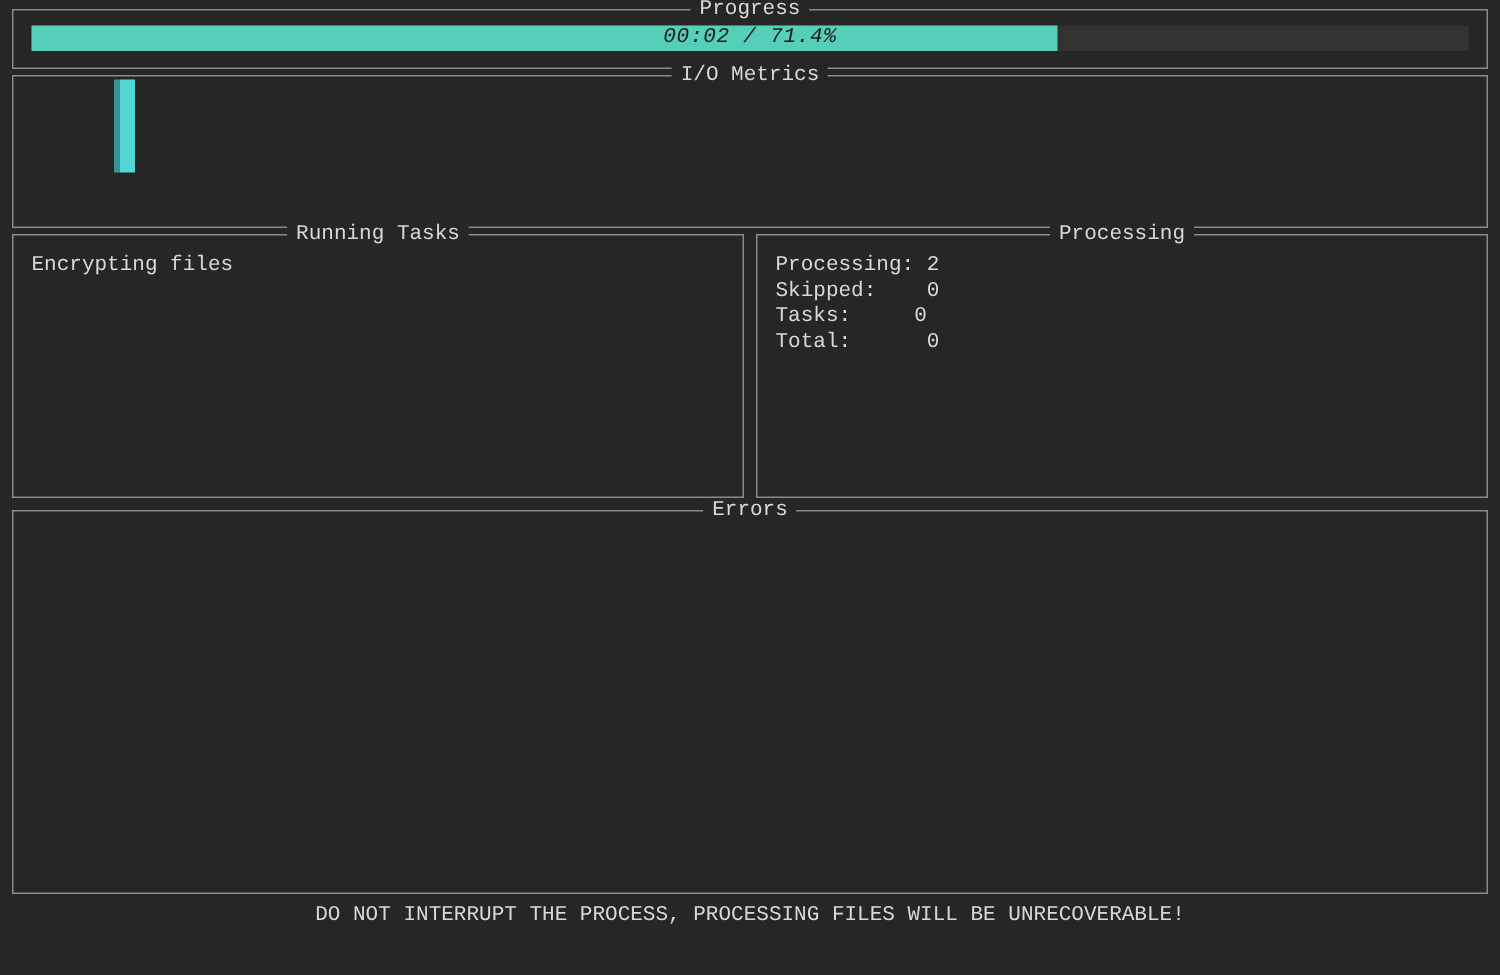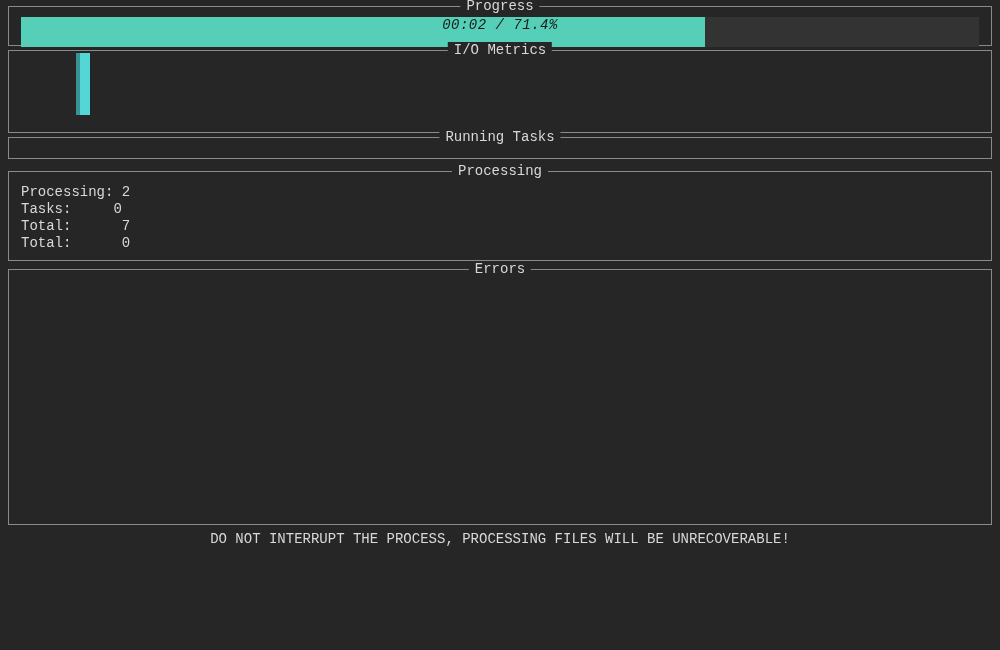--- a/index.html
+++ b/index.html
@@ -26,40 +26,40 @@
     background: #262626;
     padding: 0 6px;
     color: #d8d8d8;
     white-space: nowrap;
   }
   .progress-panel {
     height: 40px;
     padding: 10px 12px 8px 12px;
   }
   .progress-track {
-    height: 30px;
+    height: 17px;
     background: #333333;
     position: relative;
   }
   .progress-fill {
     position: absolute;
     left: 0; top: 0; bottom: 0;
     background: #55cfb8;
   }
   .progress-label {
     position: absolute;
     left: 0; right: 0; top: 0; bottom: 0;
     text-align: center;
     line-height: 17px;
     color: #1a1a1a;
     font-style: italic;
     letter-spacing: 0.5px;
   }
   .io-panel {
-    height: 83px;
+    height: 102px;
     padding: 2px 12px 6px 12px;
   }
   .io-bars {
     height: 62px;
     position: relative;
   }
   .io-bar {
     position: absolute;
     bottom: 0;
     width: 10px;
@@ -69,21 +69,20 @@
     background: #3a9393;
   }
   .io-text {
     text-align: center;
     margin-top: 4px;
   }
   .two-col {
     display: flex;
     gap: 8px;
     margin-bottom: 4px;
-    flex-direction: column;
   }
   .tasks-panel, .stats-panel {
     flex: 1;
     height: 176px;
     padding: 12px 12px 8px 12px;
   }
   .stats-line {
     white-space: pre;
     line-height: 17px;
   }
@@ -115,27 +114,30 @@
   <span class="panel-title">I/O Metrics</span>
   <div class="io-bars" id="io-bars">
       <div class="io-bar" style="left: 59px; height: 62px;"></div>
       <div class="io-bar dim" style="left: 55px; height: 62px; width: 4px;"></div>
     </div>
 </div>
 
 <div class="two-col">
   <div class="panel tasks-panel">
     <span class="panel-title">Running Tasks</span>
+    <div class="tasks-content" id="tasks-content">
+        <div>Encrypting files</div>
+      </div>
   </div>
   <div class="panel stats-panel">
     <span class="panel-title">Processing</span>
     <div id="stats-content">
         <div class="stats-line"><span>Processing: </span><span>2</span></div>
+        <div class="stats-line"><span>Skipped:    </span><span>0</span></div>
         <div class="stats-line"><span>Tasks:     </span><span>0</span></div>
-        <div class="stats-line"><span>Total:      </span><span>7</span></div>
         <div class="stats-line"><span>Total:      </span><span>0</span></div>
       </div>
   </div>
 </div>
 
 <div class="panel errors-panel">
   <span class="panel-title">Errors</span>
 </div>
 
 <div class="footer-warning">DO NOT INTERRUPT THE PROCESS, PROCESSING FILES WILL BE UNRECOVERABLE!</div>

